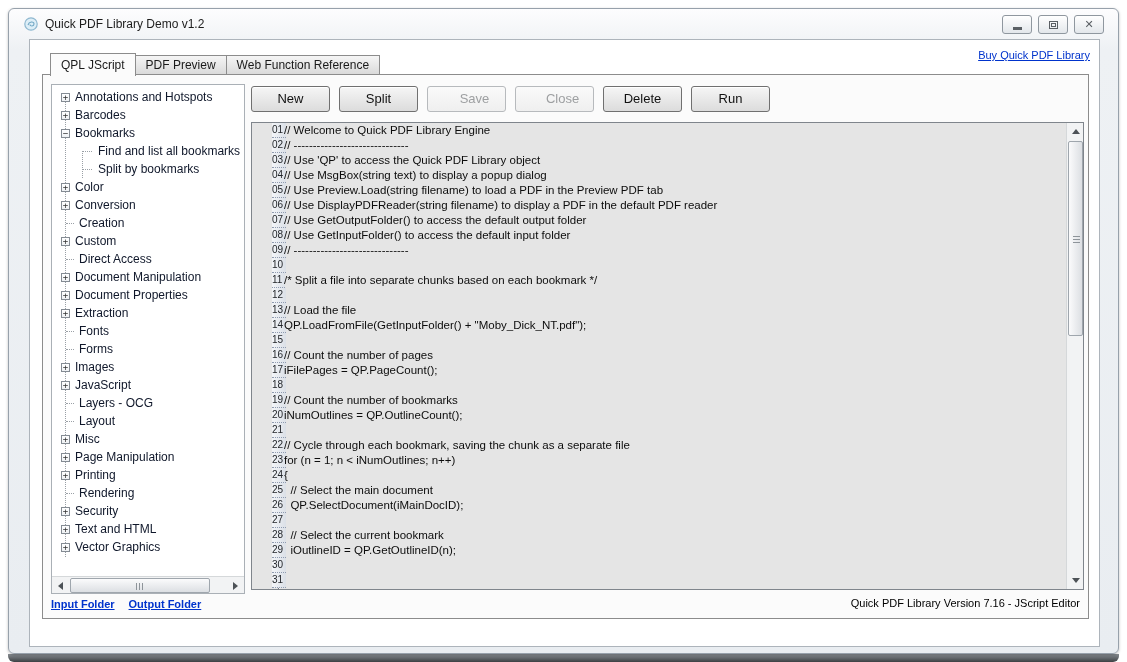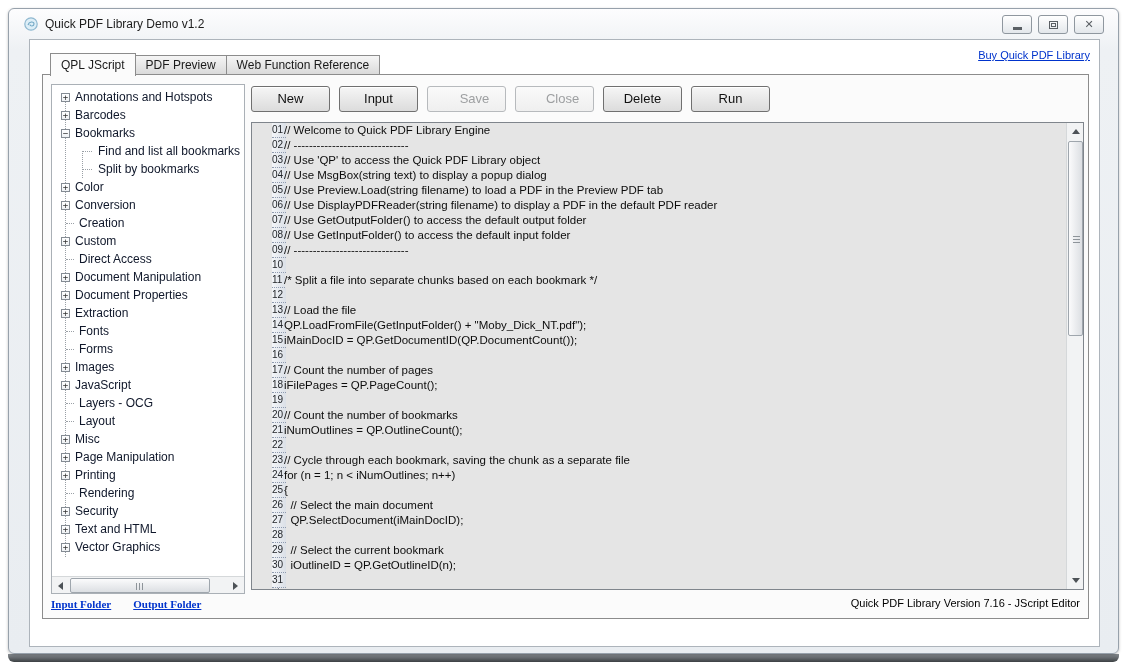--- a/index.html
+++ b/index.html
@@ -87,21 +87,21 @@
   .vs-arrow { position:absolute; left:0; width:17px; height:17px; display:flex; align-items:center; justify-content:center; }
   .vs-arrow.up { top:0; } .vs-arrow.down { bottom:0; }
   .tri-up { width:0; height:0; border-left:4px solid transparent; border-right:4px solid transparent; border-bottom:5px solid #4d5257; }
   .tri-down { width:0; height:0; border-left:4px solid transparent; border-right:4px solid transparent; border-top:5px solid #4d5257; }
   .vs-thumb { position:absolute; left:1px; top:18px; width:15px; height:195px; border:1px solid #9fa6ad; border-radius:2px;
     background:linear-gradient(to right,#fbfbfc,#dcdfe3); }
   .vs-grip { position:absolute; top:50%; left:4px; height:8px; width:7px; margin-top:-4px;
     background:repeating-linear-gradient(0deg,#8e949a 0 1px,transparent 1px 3px); }
 
   
-  .footer-links { position:absolute; left:8px; bottom:8px; display:flex; gap:22px;font-family:Liberation Serif, serif; }
+  .footer-links { position:absolute; left:8px; bottom:8px; display:flex; gap:14px; }
   .flink { font-size:11px; color:#0033cc; text-decoration:underline; font-weight:bold; }
   .status-text { position:absolute; right:8px; bottom:9px; font-size:11px; color:#000; }
 </style>
 </head>
 <body>
 
 <div id="stage">
   <div class="bottom-strip"></div>
 
   <div class="window">
@@ -252,21 +252,21 @@
                 <div class="hs-grip"></div>
               </div>
             <div class="hs-arrow right">
                 <div class="tri-right"></div>
               </div>
           </div>
         </div>
 
         <div class="toolbar">
             <button class="btn">New</button>
-            <button class="btn">Input</button>
+            <button class="btn">Split</button>
             <button class="btn disabled">Save</button>
             <button class="btn disabled">Close</button>
             <button class="btn">Delete</button>
             <button class="btn">Run</button>
           </div>
 
         <div class="editor">
           <div class="gutter">
               <div class="gcell">
                 <div class="gdot"></div>
@@ -401,21 +401,20 @@
               <div class="cline">// Use Preview.Load(string filename) to load a PDF in the Preview PDF tab</div>
               <div class="cline">// Use DisplayPDFReader(string filename) to display a PDF in the default PDF reader</div>
               <div class="cline">// Use GetOutputFolder() to access the default output folder</div>
               <div class="cline">// Use GetInputFolder() to access the default input folder</div>
               <div class="cline">// ------------------------------</div>
               <div class="cline"></div>
               <div class="cline">/* Split a file into separate chunks based on each bookmark */</div>
               <div class="cline"></div>
               <div class="cline">// Load the file</div>
               <div class="cline">QP.LoadFromFile(GetInputFolder() + "Moby_Dick_NT.pdf");</div>
-              <div class="cline">iMainDocID = QP.GetDocumentID(QP.DocumentCount());</div>
               <div class="cline"></div>
               <div class="cline">// Count the number of pages</div>
               <div class="cline">iFilePages = QP.PageCount();</div>
               <div class="cline"></div>
               <div class="cline">// Count the number of bookmarks</div>
               <div class="cline">iNumOutlines = QP.OutlineCount();</div>
               <div class="cline"></div>
               <div class="cline">// Cycle through each bookmark, saving the chunk as a separate file</div>
               <div class="cline">for (n = 1; n &lt; iNumOutlines; n++)</div>
               <div class="cline">{</div>

